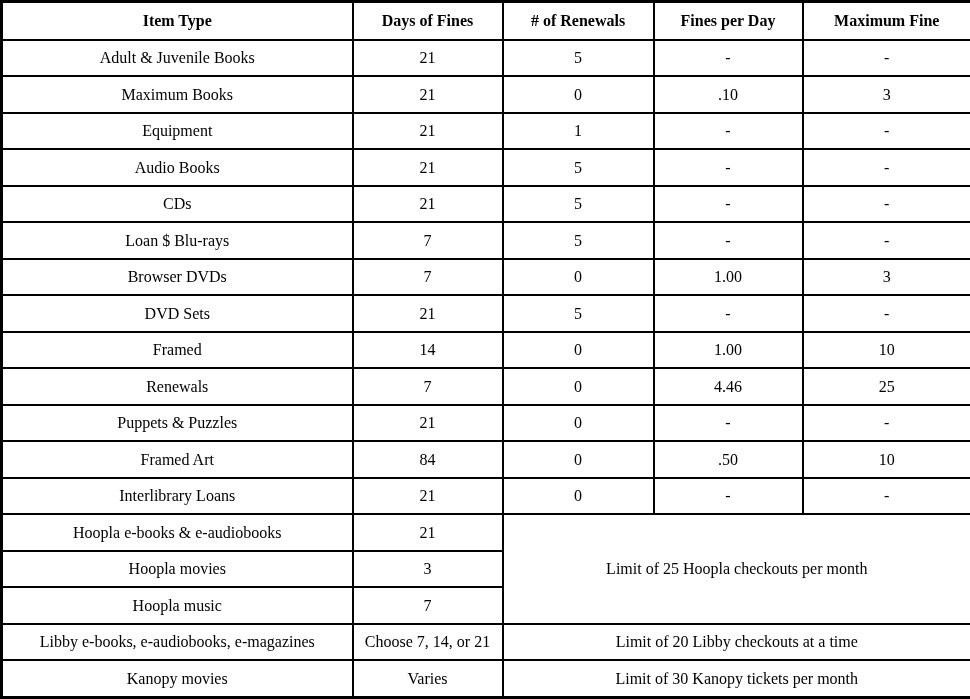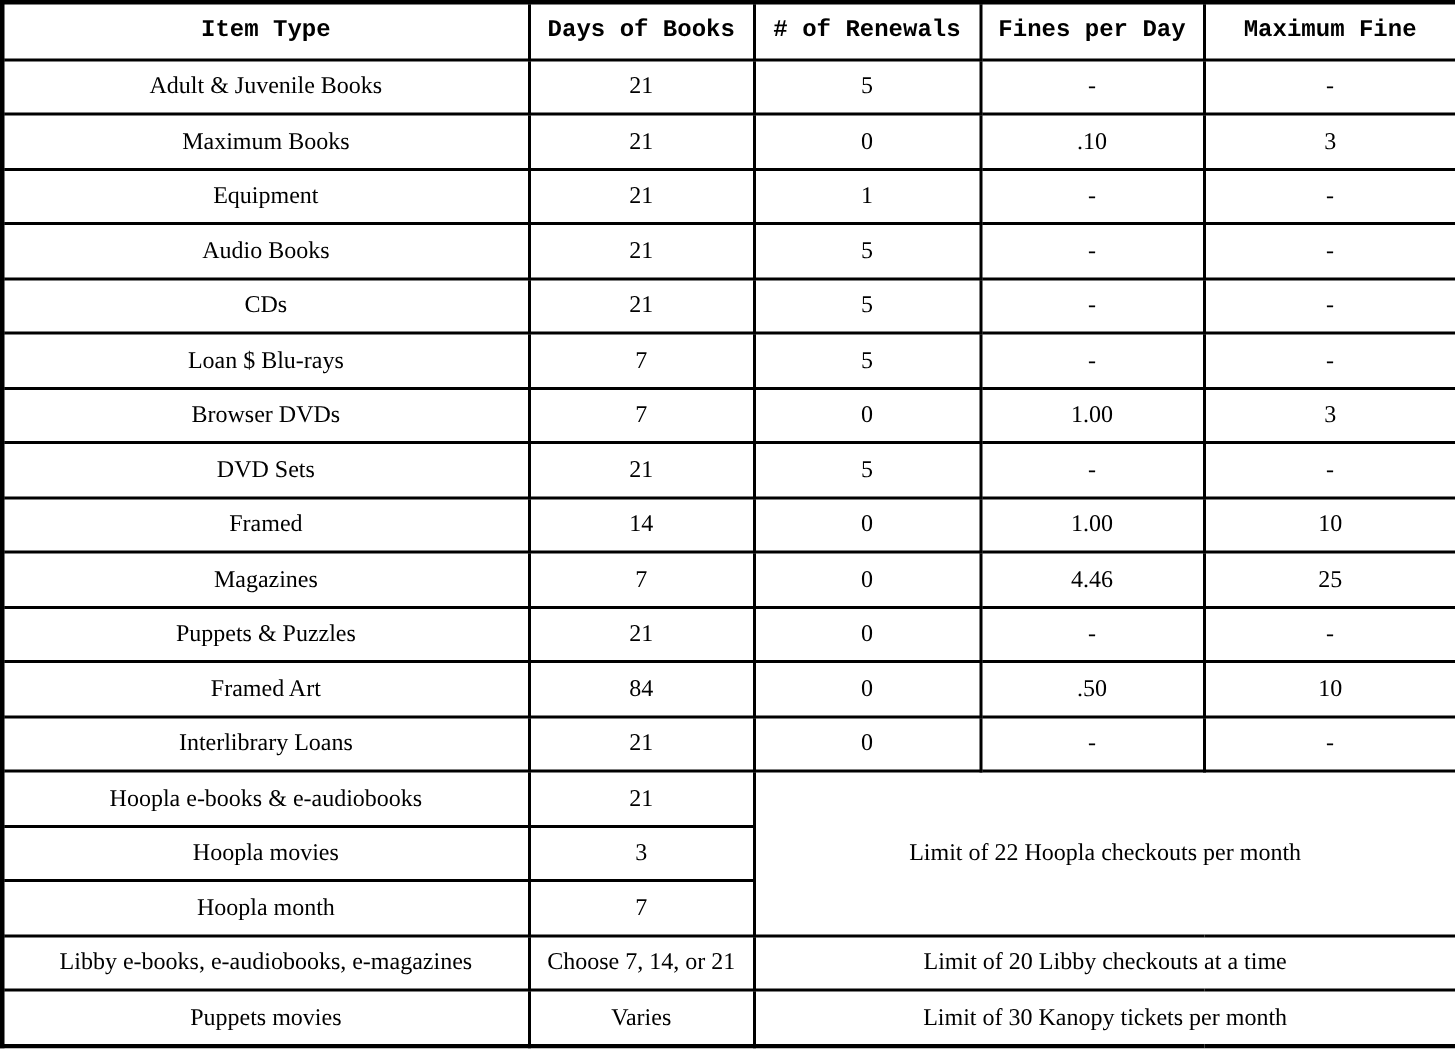--- a/index.html
+++ b/index.html
@@ -32,38 +32,37 @@
     line-height: 1.2;
     overflow: hidden;
     white-space: nowrap;
   }
   table.policy th {
     font-weight: bold;
     font-size: 16px;
   }
   thead tr {
     height: 38px;
-    font-family: Liberation Mono, monospace;
   }
 </style>
 </head>
 <body>
 
 <table class="policy">
   <colgroup>
     <col style="width:351px">
     <col style="width:150px">
     <col style="width:151px">
     <col style="width:149px">
     <col style="width:169px">
   </colgroup>
   <thead>
     <tr id="header-row">
         <th>Item Type</th>
-        <th>Days of Books</th>
+        <th>Days of Fines</th>
         <th># of Renewals</th>
         <th>Fines per Day</th>
         <th>Maximum Fine</th>
       </tr>
   </thead>
   <tbody id="table-body">
       <tr>
         <td>Adult &amp; Juvenile Books</td>
         <td>21</td>
         <td>5</td>
@@ -120,21 +119,21 @@
         <td>-</td>
       </tr>
       <tr>
         <td>Framed</td>
         <td>14</td>
         <td>0</td>
         <td>1.00</td>
         <td>10</td>
       </tr>
       <tr>
-        <td>Magazines</td>
+        <td>Renewals</td>
         <td>7</td>
         <td>0</td>
         <td>4.46</td>
         <td>25</td>
       </tr>
       <tr>
         <td>Puppets &amp; Puzzles</td>
         <td>21</td>
         <td>0</td>
         <td>-</td>
@@ -150,34 +149,34 @@
       <tr>
         <td>Interlibrary Loans</td>
         <td>21</td>
         <td>0</td>
         <td>-</td>
         <td>-</td>
       </tr>
       <tr>
         <td>Hoopla e-books &amp; e-audiobooks</td>
         <td>21</td>
-        <td colspan="3" rowspan="3">Limit of 22 Hoopla checkouts per month</td>
+        <td colspan="3" rowspan="3">Limit of 25 Hoopla checkouts per month</td>
       </tr>
       <tr>
         <td>Hoopla movies</td>
         <td>3</td>
       </tr>
       <tr>
-        <td>Hoopla month</td>
+        <td>Hoopla music</td>
         <td>7</td>
       </tr>
       <tr>
         <td>Libby e-books, e-audiobooks, e-magazines</td>
         <td>Choose 7, 14, or 21</td>
         <td colspan="3">Limit of 20 Libby checkouts at a time</td>
       </tr>
       <tr>
-        <td>Puppets movies</td>
+        <td>Kanopy movies</td>
         <td>Varies</td>
         <td colspan="3">Limit of 30 Kanopy tickets per month</td>
       </tr>
     </tbody>
 </table>
 
 </body></html>

